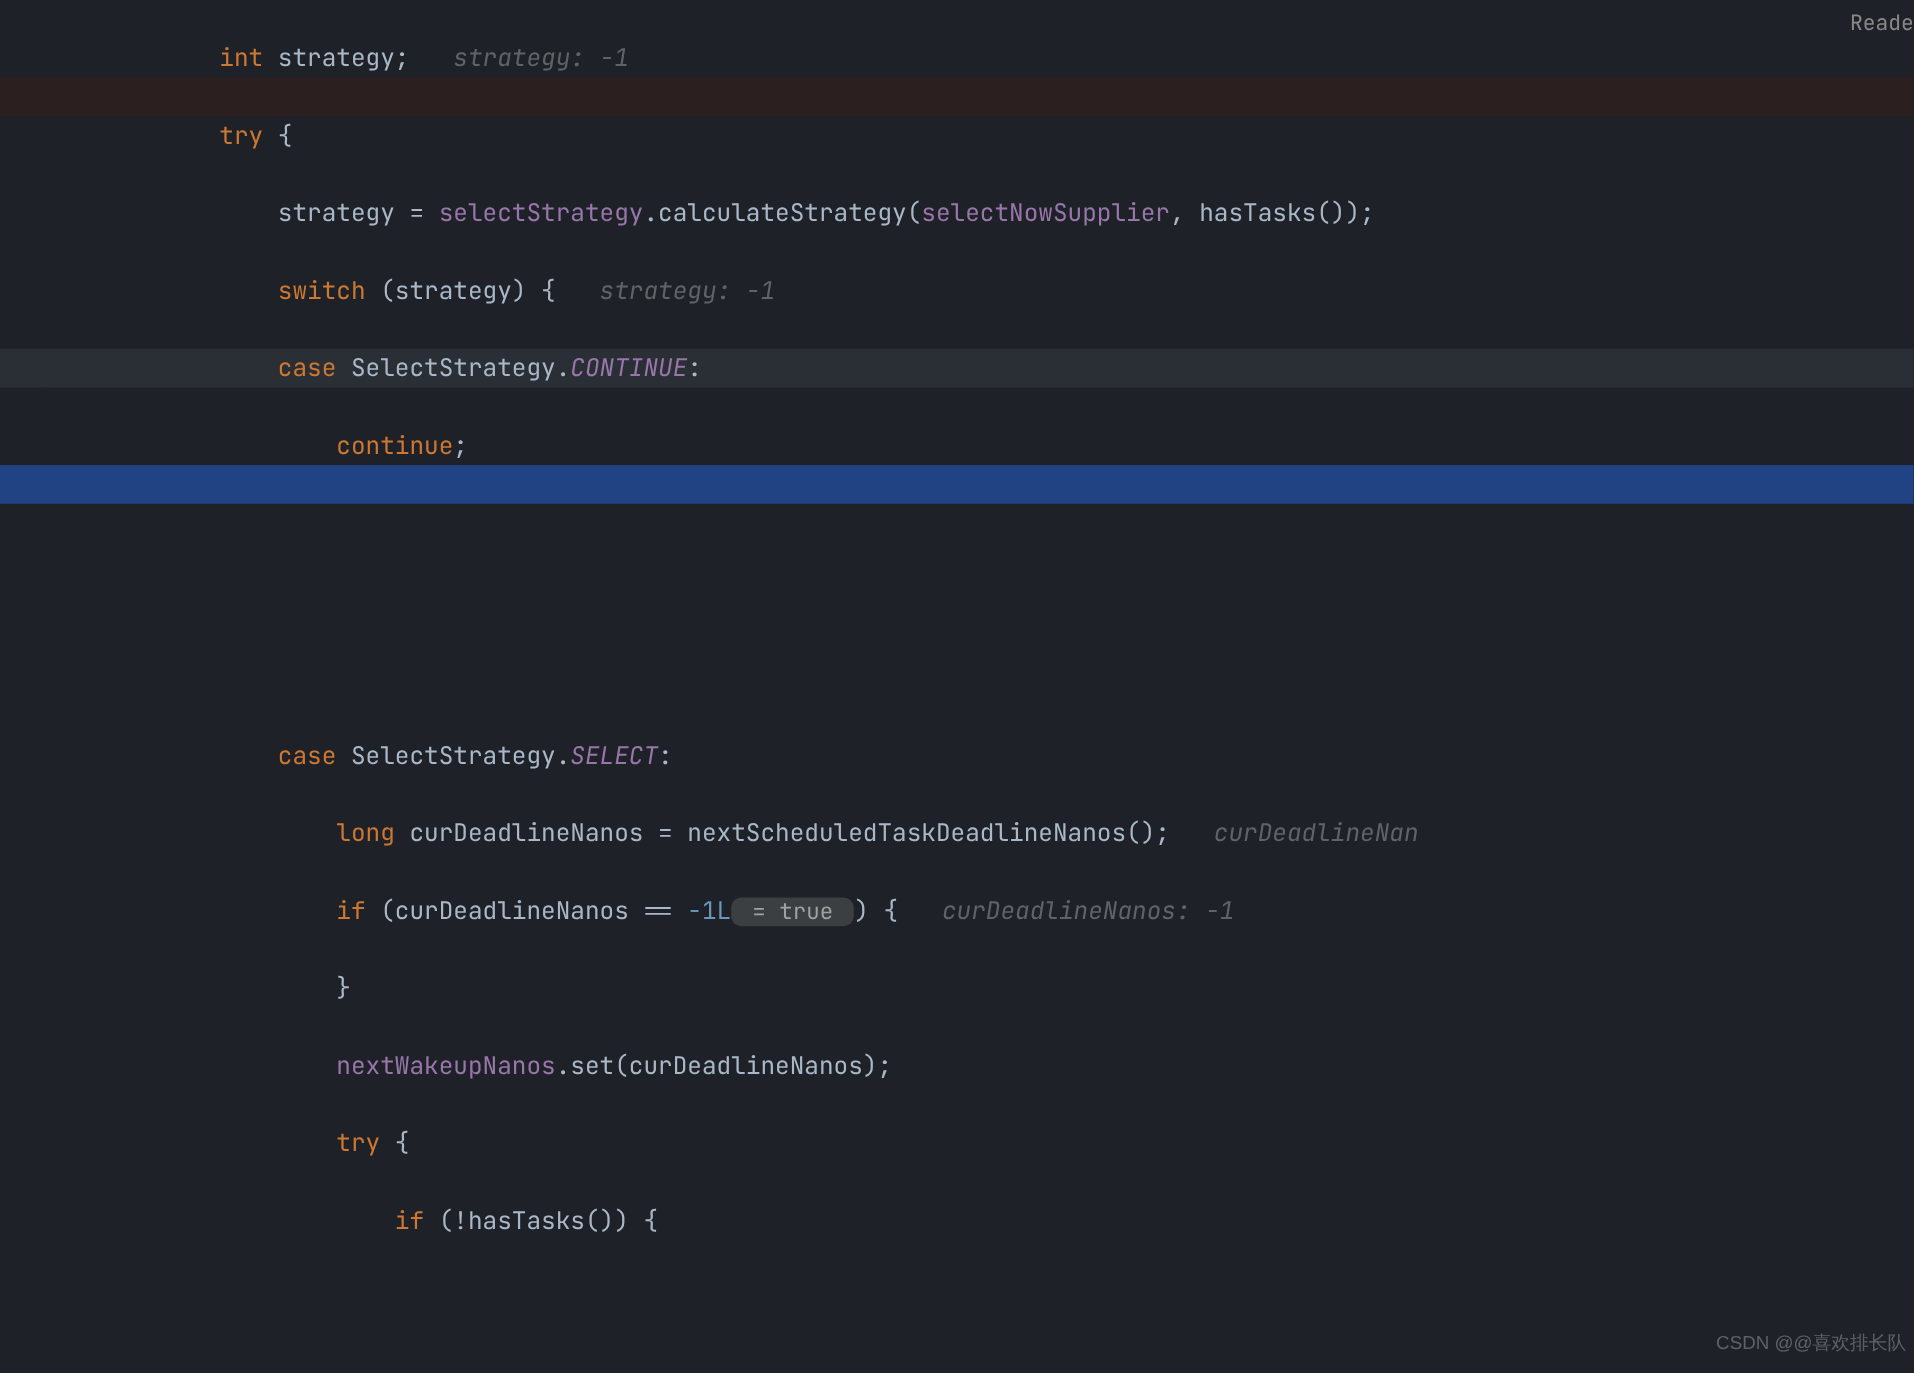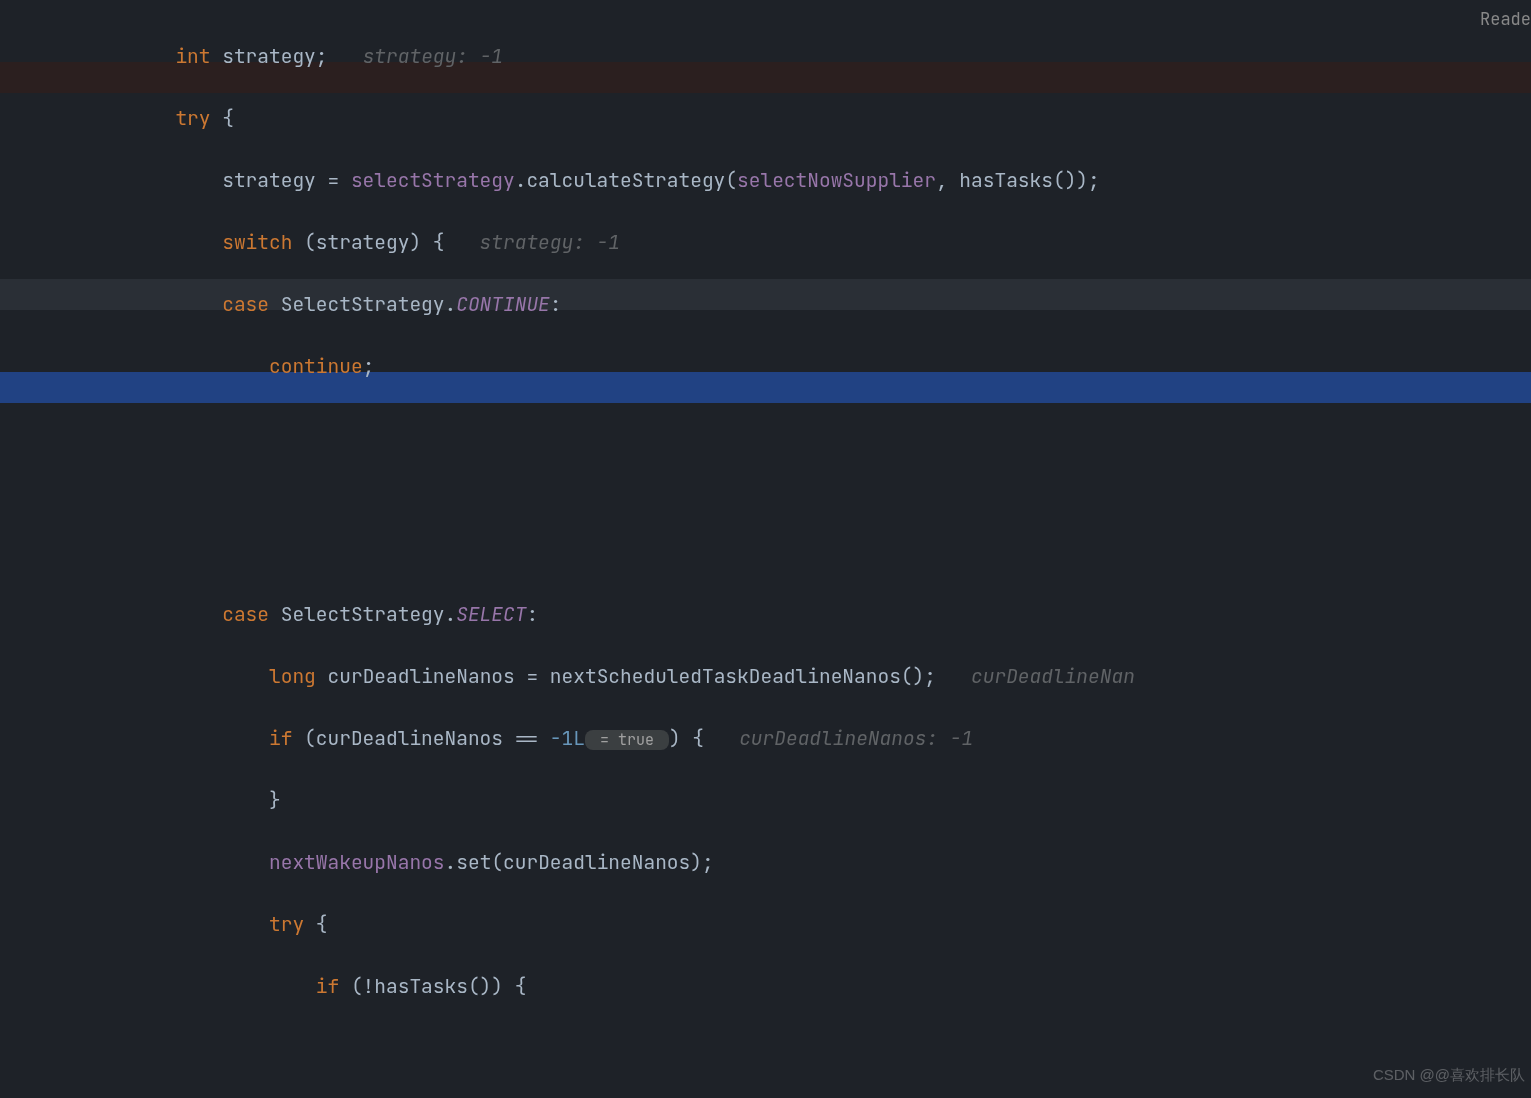--- a/index.html
+++ b/index.html
@@ -10,40 +10,40 @@
     line-height: 31px;
     color: #a9b7c6;
     overflow: hidden;
     white-space: pre;
     position: relative;
     width: 1531px;
     height: 1098px;
   }
   .editor {
     position: absolute;
-    left: 0; top: 0; right: 0; bottom: 0; margin-top: 10px;
+    left: 0; top: 0; right: 0; bottom: 0;
   }
   .line {
     position: relative;
     height: 31px;
     padding-left: 35px;
   }
   .kw { color: #cc7832; }
   .type { color: #cc7832; }
   .field { color: #9876aa; }
   .num { color: #6897bb; }
   .const { color: #9876aa; font-style: italic; }
   .comment { color: #808080; }
   .hint { color: #606366; font-style: italic; }
   .chip {
     background: #3b3f41;
     color: #a0a0a0;
     border-radius: 8px;
     padding: 0 6px;
-    font-size: 15px;
+    font-size: 18px;
     font-style: normal;
   }
   .gutter {
     position: absolute;
     left: 0; top: 0; bottom: 0;
     width: 35px;
     background: #1e2228;
   }
   .hl-dark {
     position: absolute;

